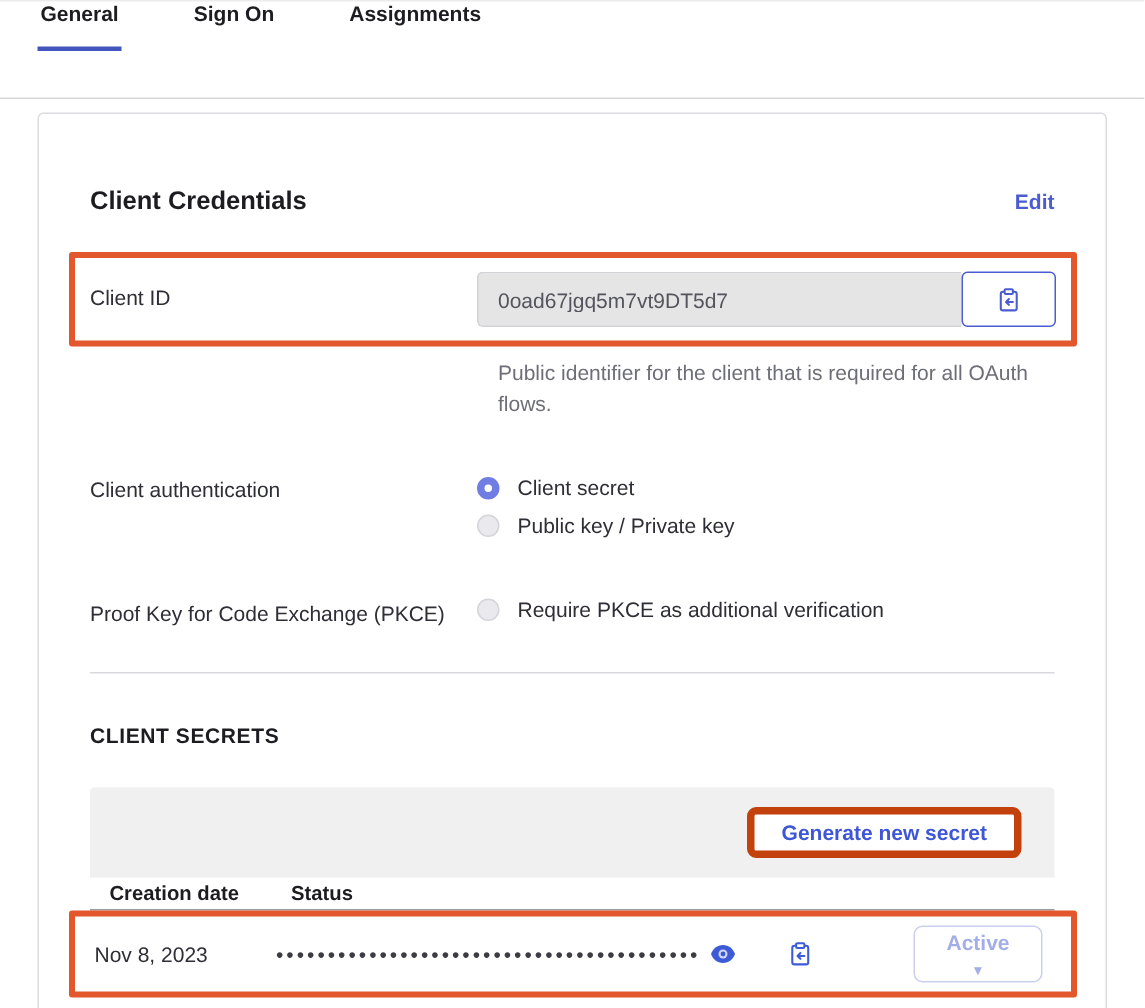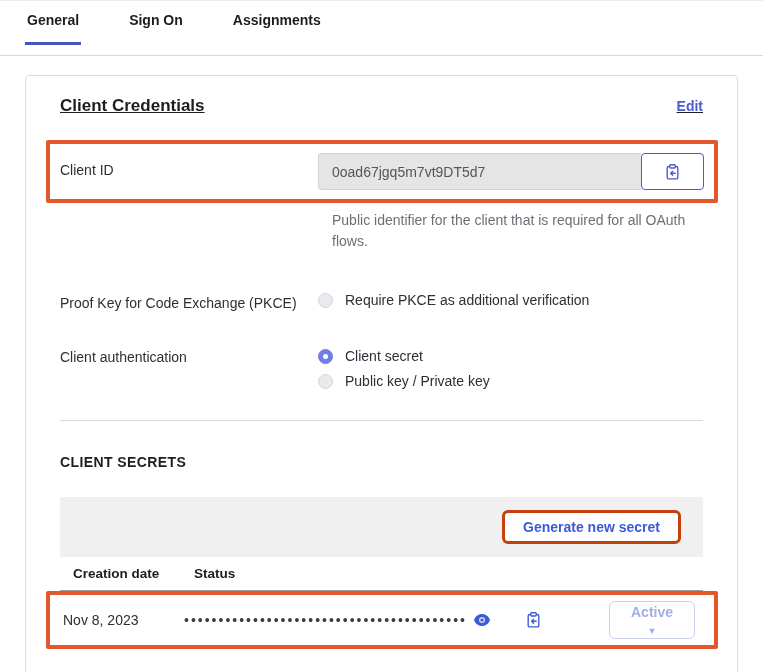--- a/index.html
+++ b/index.html
@@ -10,22 +10,22 @@
     color:#1d1d21;
     position:relative;
   }
   
   .tabbar {
     border-top:1px solid #ececee;
     border-bottom:1px solid #d8d8dc;
     padding:0 25px;
     display:flex;
     gap:46px;
-    height:56px;
-    align-items:center;
+    height:66px;
+    align-items:flex-start;
   }
   .tab {
     font-size:14px;
     font-weight:700;
     color:#1d1d21;
     padding:0 2px 14px 2px;
     border-bottom:3px solid transparent;
     cursor:pointer;
     white-space:nowrap;
   }
@@ -35,25 +35,24 @@
     position:absolute;
     left:25px; right:25px;
     top:75px;
     height:640px;
     background:#fff;
     border:1px solid #dcdce0;
     border-radius:4px;
     padding:0 34px;
   }
   .section-head {
-    margin-top:20px;
+    margin-top:48px;
     display:flex;
     justify-content:space-between;
     align-items:center;
-    text-decoration:underline;
   }
   .section-title { font-size:17px; font-weight:700; color:#1d1d21; }
   .edit-link { font-size:14px; font-weight:700; color:#4a5cd0; cursor:pointer; text-decoration:none; }
 
   .orange-box {
     border:4px solid #e2572b;
     border-radius:2px;
   }
   .clientid-box {
     margin:24px -15px 0 -14px;
@@ -139,34 +138,34 @@
     background:#f0f0f1;
     border-radius:3px 3px 0 0;
     height:60px;
     display:flex;
     align-items:center;
     justify-content:flex-end;
     padding:0 22px;
   }
   .generate-btn {
     background:#fff;
-    border:3px solid #c2410c;
+    border:5px solid #c2410c;
     border-radius:6px;
     color:#3f56d6;
     font-weight:700;
     font-size:14px;
     height:34px;
     padding:0 18px;
     cursor:pointer;
     font-family:"Liberation Sans", sans-serif;
   }
   .table-header {
     display:flex;
     align-items:center;
-    height:34px;
+    height:22px;
     border-bottom:1px solid #9a9aa1;
     padding:0 13px;
   }
   .th { font-size:13.5px; font-weight:700; color:#1d1d21; }
   .th-date { width:121px; flex:0 0 121px; }
   .th-secret { flex:1; }
   .th-status { width:92px; flex:0 0 92px; }
   .secret-row-box {
     margin:0 -15px 0 -14px;
     padding:3px 10px;
@@ -233,40 +232,40 @@
               <rect x="5.4" y="1.2" width="5.2" height="3" rx="0.8" fill="#fff" stroke="#4a5cd0" stroke-width="1.3"></rect>
               <path d="M10.6 9.2H6.4M8.1 7.4L6.3 9.2l1.8 1.8" stroke="#4a5cd0" stroke-width="1.3" stroke-linecap="round" stroke-linejoin="round"></path>
             </svg>
           </span>
         </button>
       </div>
     </div>
   </div>
   <div class="helper">Public identifier for the client that is required for all OAuth flows.</div>
 
+  <div class="form-row auth-row">
+    <div class="form-label">Client authentication</div>
+    <div class="radio-stack">
+      <div class="choice">
+        <span class="radio selected"></span>
+        <span class="choice-label">Client secret</span>
+      </div>
+      <div class="choice">
+        <span class="radio"></span>
+        <span class="choice-label">Public key / Private key</span>
+      </div>
+    </div>
+  </div>
+
   <div class="form-row pkce-row">
     <div class="form-label">Proof Key for Code Exchange (PKCE)</div>
     <div class="radio-stack">
       <div class="choice">
         <span class="radio"></span>
         <span class="choice-label">Require PKCE as additional verification</span>
-      </div>
-    </div>
-  </div>
-
-  <div class="form-row auth-row">
-    <div class="form-label">Client authentication</div>
-    <div class="radio-stack">
-      <div class="choice">
-        <span class="radio selected"></span>
-        <span class="choice-label">Client secret</span>
-      </div>
-      <div class="choice">
-        <span class="radio"></span>
-        <span class="choice-label">Public key / Private key</span>
       </div>
     </div>
   </div>
 
   <hr class="divider">
 
   <div class="secrets-title">CLIENT SECRETS</div>
 
   <div class="secrets-toolbar">
     <button class="generate-btn">Generate new secret</button>

